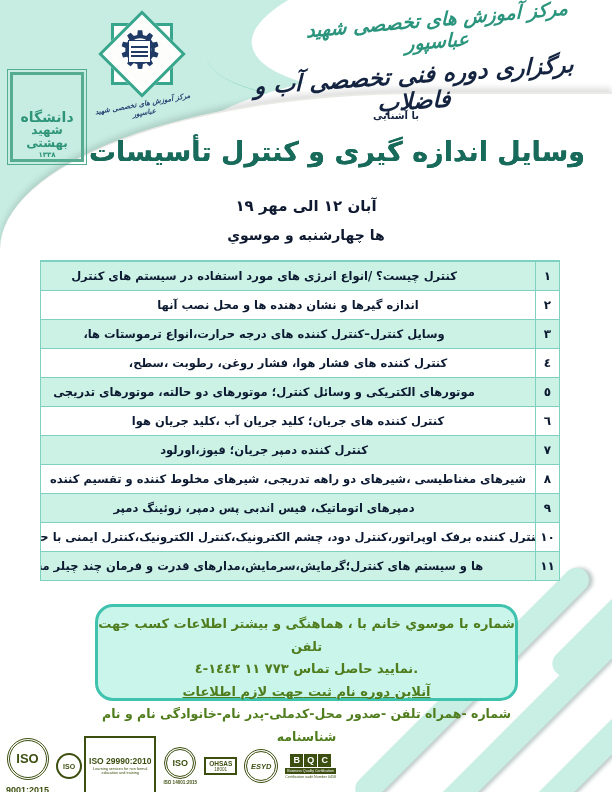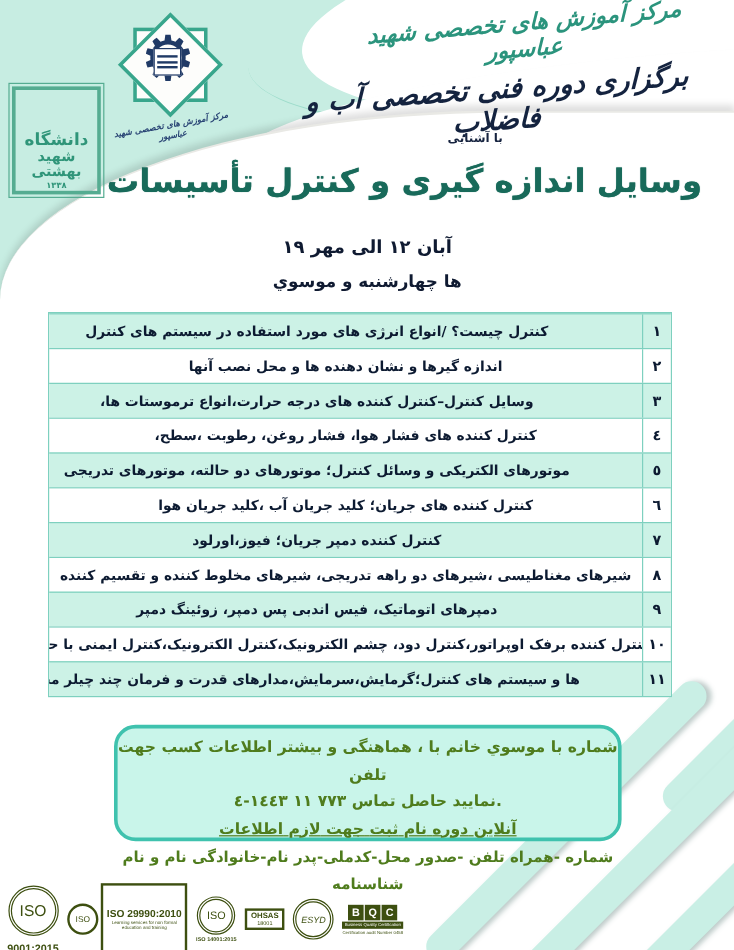--- a/index.html
+++ b/index.html
@@ -78,21 +78,21 @@
   .bar{position:absolute;width:320px;height:25px;border-radius:13px;background:#c9efe5;
         transform:rotate(-45deg);box-shadow:3px 3px 4px rgba(110,140,135,.45);}
   .b1{left:-10px;top:70px;} .b2{left:38px;top:118px;} .b3{left:86px;top:166px;}
   .b4{left:134px;top:214px;} .b5{width:130px;left:215px;top:12px;}
 
   
   .certs{position:absolute;left:6px;top:742px;width:330px;height:48px;z-index:6;display:flex;
         align-items:center;gap:7px;color:#3d4f10;font-family:"Liberation Sans",sans-serif;}
   .cert{display:flex;flex-direction:column;align-items:center;}
   .circ{border-radius:50%;border:3px double #3d4f10;display:flex;align-items:center;justify-content:center;
-        font-weight:normal;color:#3d4f10;}
+        font-weight:bold;color:#3d4f10;}
   .c9001{width:36px;height:36px;font-size:13px;}
   .c9001-label{font-size:9px;font-weight:bold;margin-top:5px;}
   .mini-iso{width:22px;height:22px;font-size:7px;border-width:2px;}
   .isobox{border:2px solid #3d4f10;padding:19px 3px;text-align:center;line-height:1.1;}
   .isobox .t{font-size:8.5px;font-weight:bold;}
   .isobox .s{font-size:3.8px;}
   .row2{flex-direction:row;gap:2px;align-items:center;}
   .c14001{width:26px;height:26px;font-size:9px;}
   .c14001-label{font-size:4.6px;font-weight:bold;margin-top:1px;}
   .ohsasbox{border:2px solid #3d4f10;padding:1px 3px;text-align:center;line-height:1.1;}

